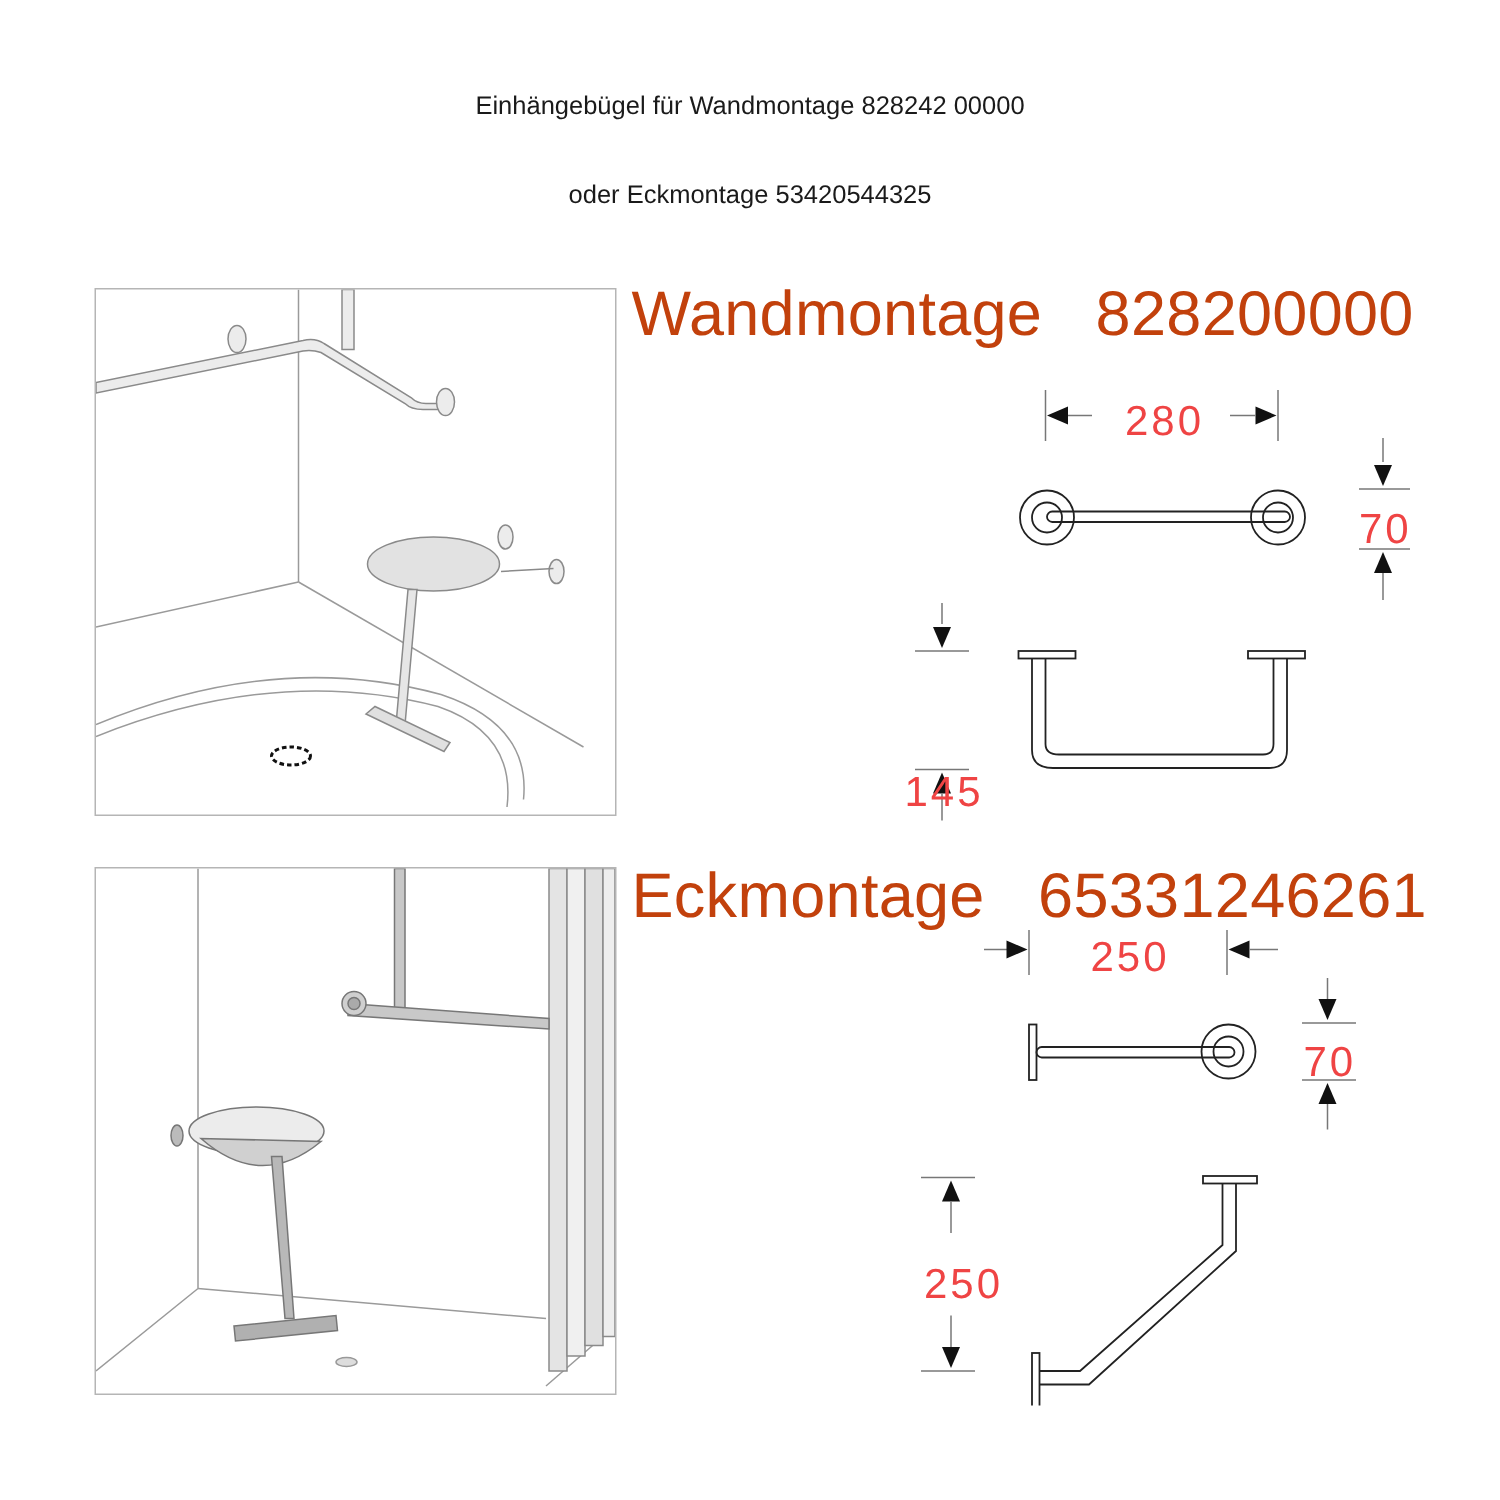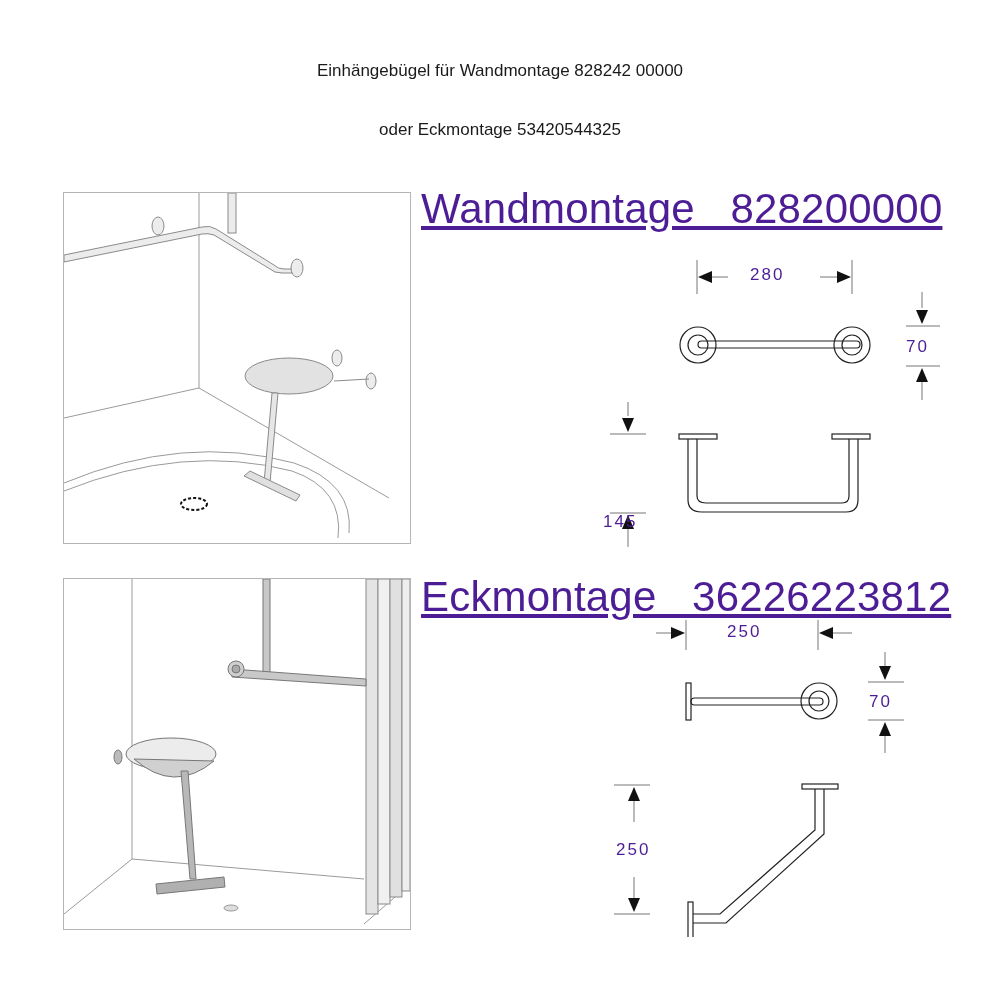--- a/index.html
+++ b/index.html
@@ -1,21 +1,21 @@
 <!DOCTYPE html>
 <html><head>
 <meta charset="utf-8">
 <style>
   html, body { margin: 0; padding: 0; background: #ffffff; }
   body { width: 1000px; height: 1000px; position: relative; overflow: hidden;
          font-family: "Liberation Sans", "DejaVu Sans", sans-serif; color: #111; }
   .abs { position: absolute; }
   .top-line { left: 0; width: 1000px; text-align: center; font-size: 17px; color: #1a1a1a; }
-  .heading { font-size: 42px; white-space: pre; color: #4c1d95; letter-spacing: 0.2px; text-decoration: underline; }
-  .dim { font-size: 17px; letter-spacing: 2px; color: #4c1d95; }
+  .heading { font-size: 42px; white-space: pre; color: #c2410c; letter-spacing: 0.2px; }
+  .dim { font-size: 28px; letter-spacing: 2px; color: #ef4444; }
   .panel { border: 1px solid #b5b5b5; background: #fff; box-sizing: border-box; }
   svg { display: block; }
 </style>
 </head>
 <body>
 
 <div class="abs top-line" style="top:61px;">Einhängebügel für Wandmontage 828242 00000</div>
 <div class="abs top-line" style="top:120px;">oder Eckmontage 53420544325</div>
 
 <div class="abs panel" style="left:63px; top:192px; width:348px; height:352px;">
@@ -124,21 +124,21 @@
       <ellipse cx="107" cy="175" rx="45" ry="16" fill="#ececec"></ellipse>
       <path d="M70 180 Q110 215 150 182 Z" fill="#d0d0d0"></path>
       <path d="M117 192 L126 300 L132 300 L124 192 Z" fill="#b8b8b8"></path>
       <path d="M92 305 L160 298 L161 308 L93 315 Z" fill="#b0b0b0"></path>
       <ellipse cx="54" cy="178" rx="4" ry="7" fill="#bbb"></ellipse>
     </g>
     <ellipse cx="167" cy="329" rx="7" ry="3" fill="#ddd" stroke="#999"></ellipse>
   </svg>
 </div>
 
-<div class="abs heading" style="left:421px; top:573px;">Eckmontage   36226223812</div>
+<div class="abs heading" style="left:421px; top:573px;">Eckmontage   65331246261</div>
 
 <svg class="abs" style="left:652px; top:618px;" width="205" height="34">
   <line x1="34" y1="2" x2="34" y2="32" stroke="#777"></line>
   <line x1="166" y1="2" x2="166" y2="32" stroke="#777"></line>
   <line x1="4" y1="15" x2="20" y2="15" stroke="#777"></line>
   <polygon points="33,15 19,9 19,21" fill="#111"></polygon>
   <polygon points="167,15 181,9 181,21" fill="#111"></polygon>
   <line x1="181" y1="15" x2="200" y2="15" stroke="#777"></line>
 </svg>
 <div class="abs dim" style="left:727px; top:622px;">250</div>

